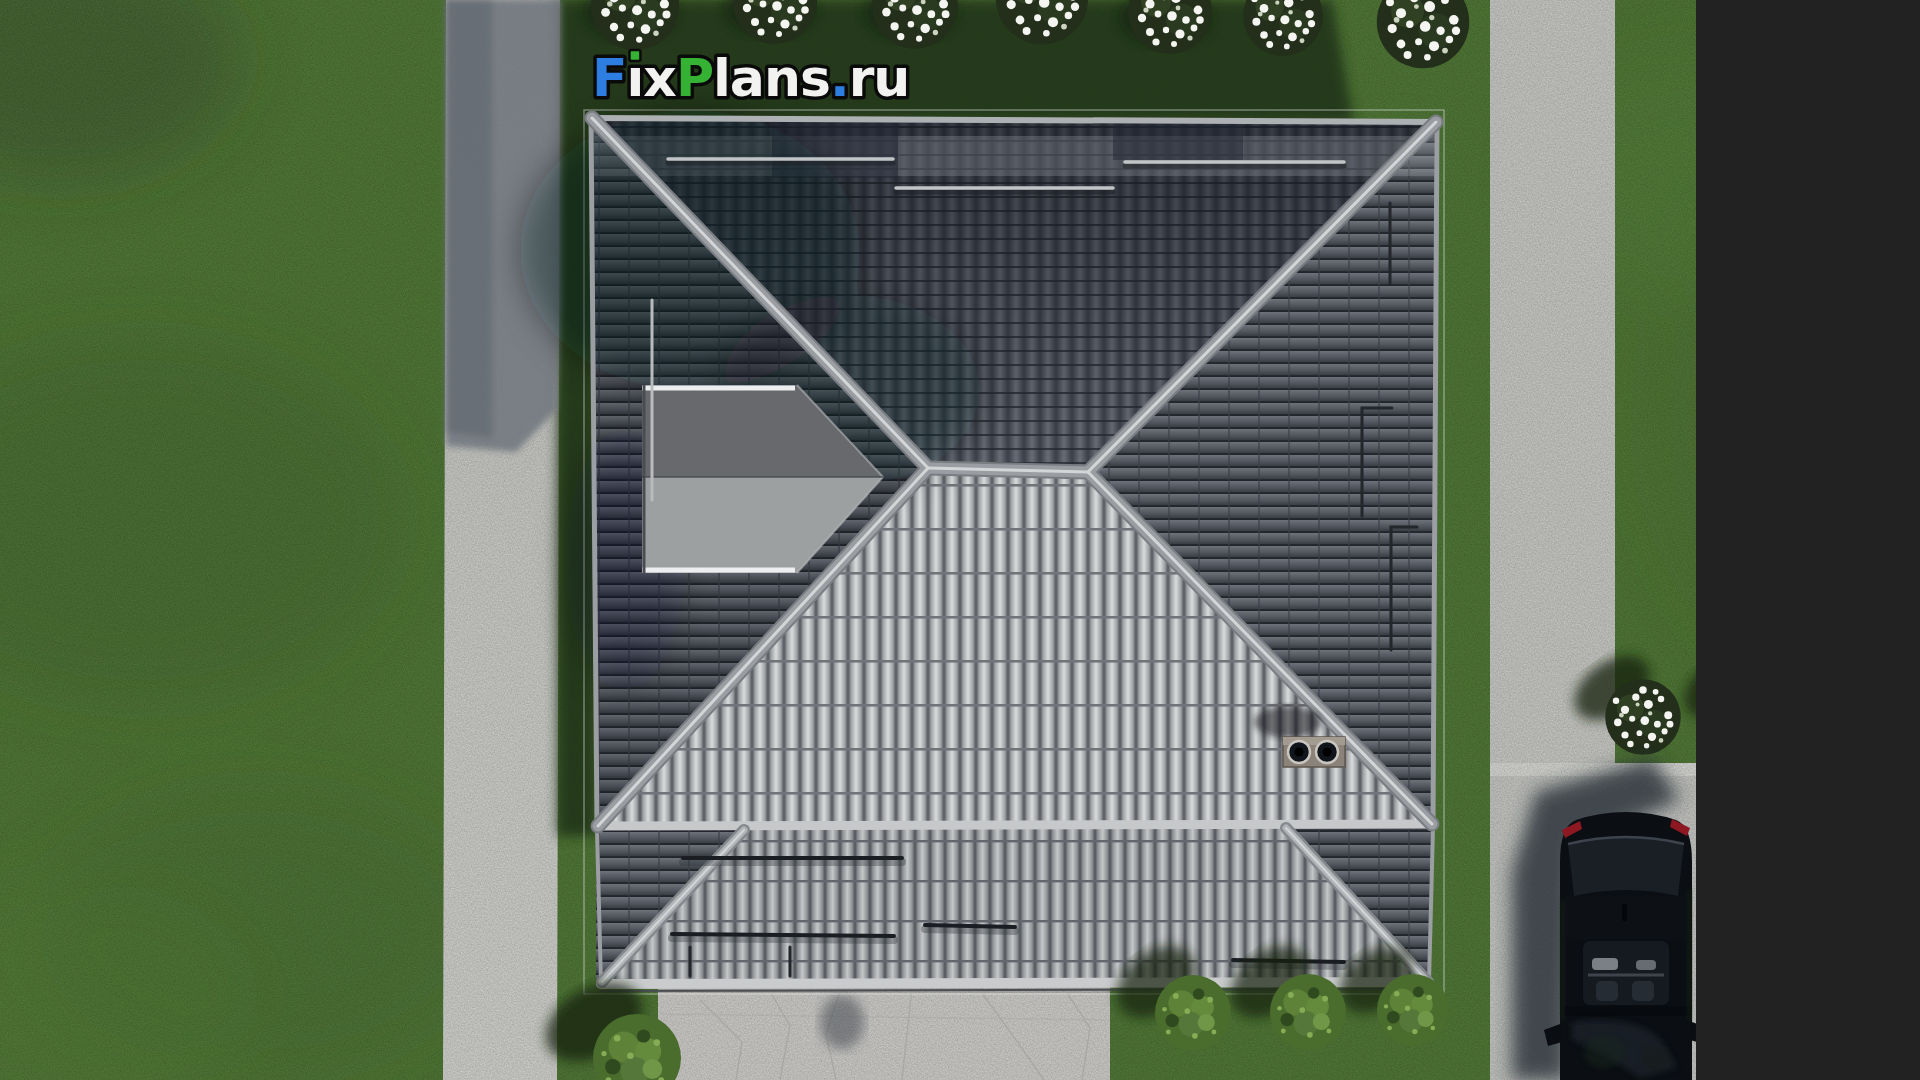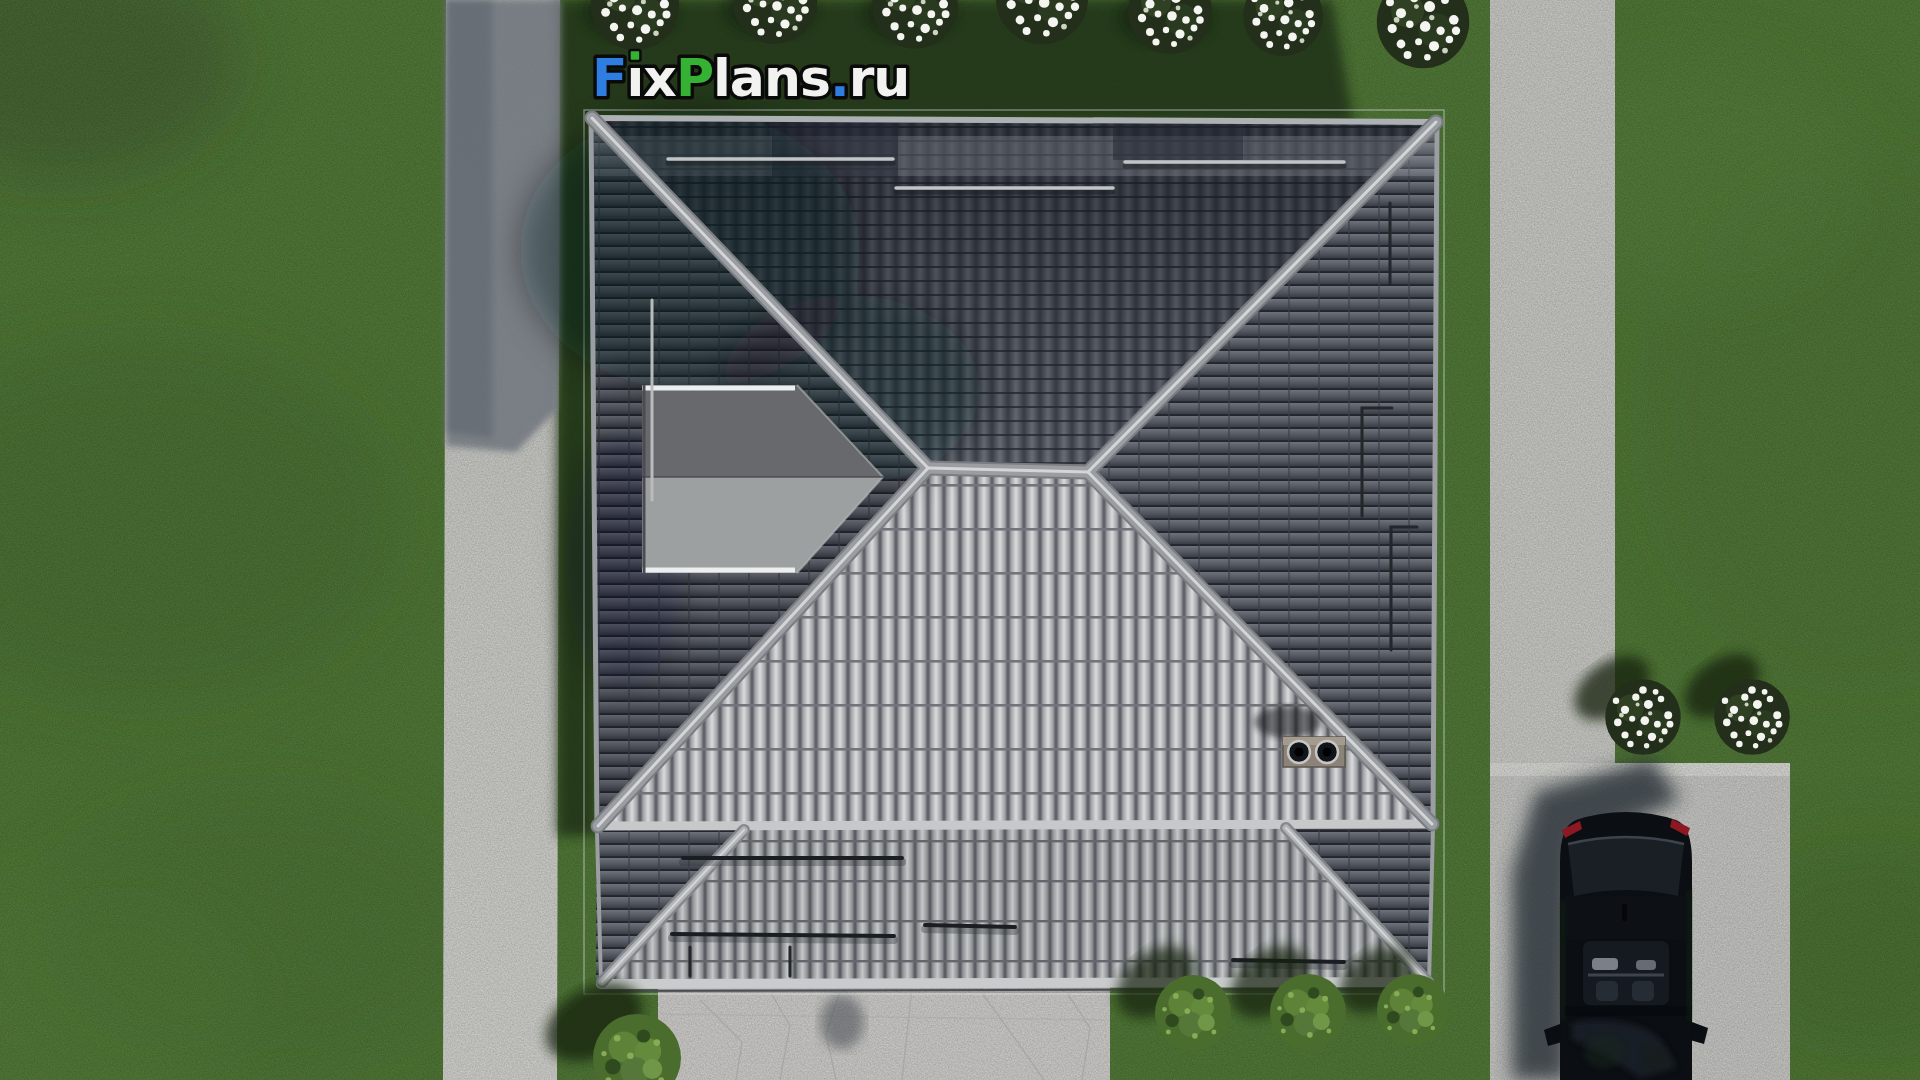--- a/index.html
+++ b/index.html
@@ -1,16 +1,16 @@
 <!DOCTYPE html>
 <html><head>
 <meta charset="utf-8">
 <style>
   html,body{margin:0;padding:0;background:#222;}
-  #stage{position:relative;width:1920px;height:1080px;overflow:hidden;}
+  #stage{position:relative;width:1696px;height:1080px;overflow:hidden;}
   svg{display:block;}
   text{font-family:"DejaVu Sans","Liberation Sans",sans-serif;font-weight:bold;}
 </style>
 </head>
 <body>
 
 <div id="stage">
 <svg viewBox="0 0 1920 1080" width="1920" height="1080">
   <defs>
     <linearGradient id="gCol" x1="0" y1="0" x2="1" y2="0">

